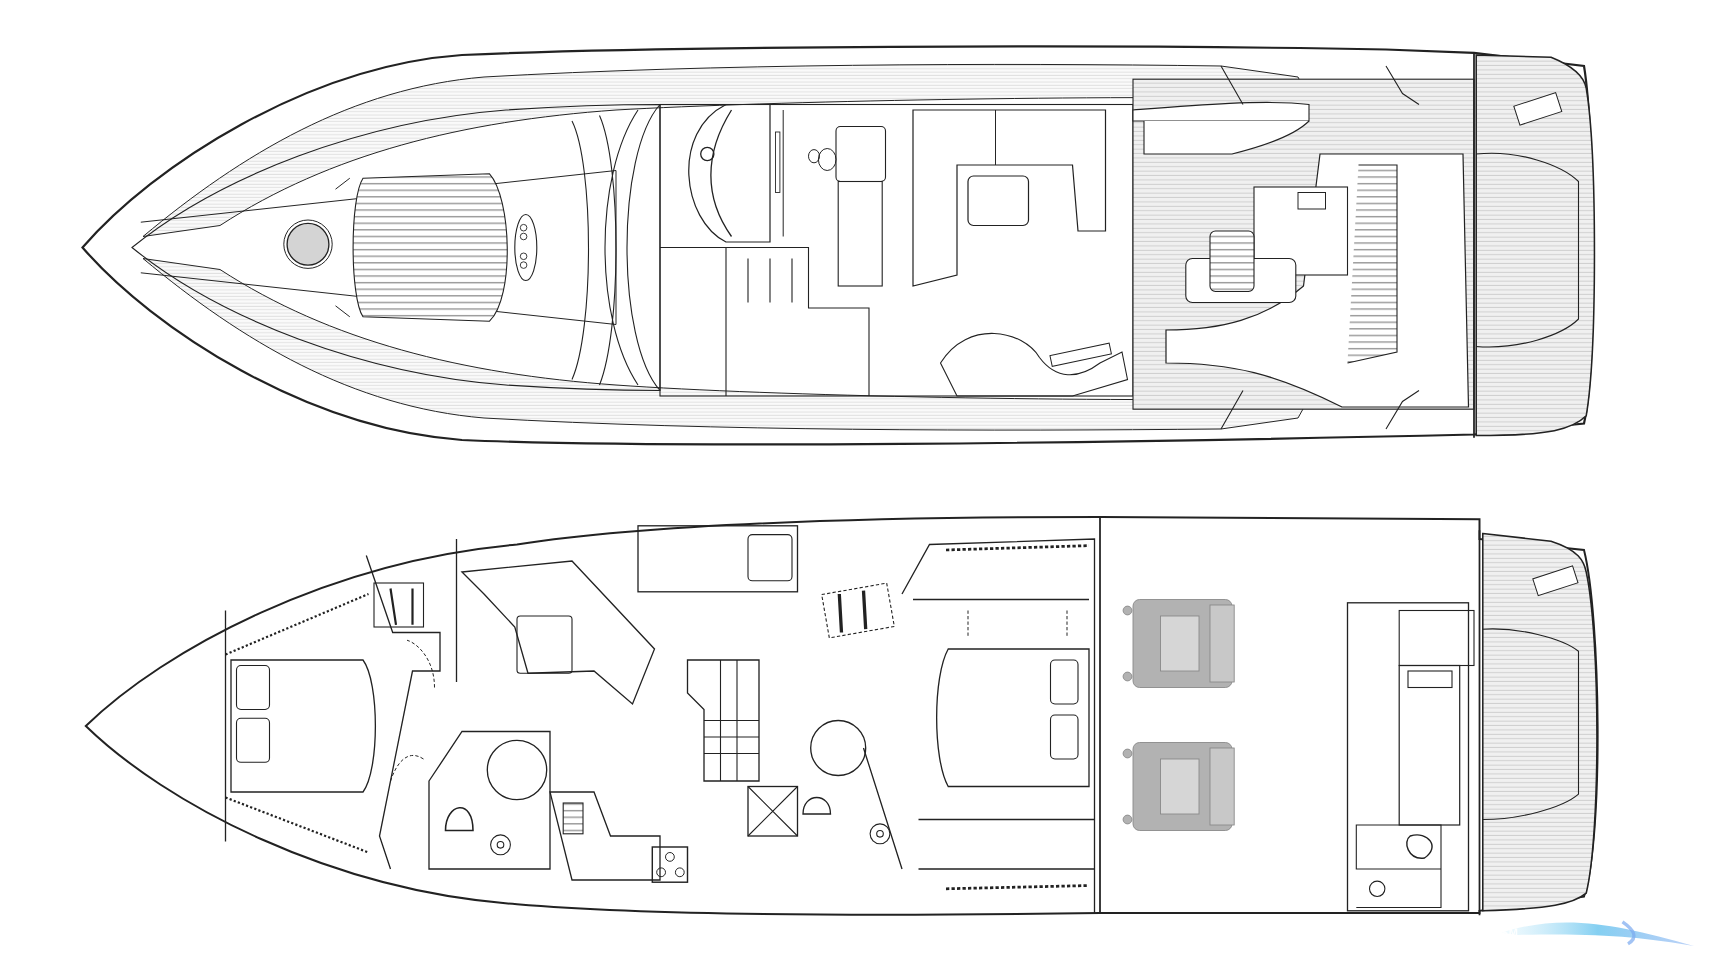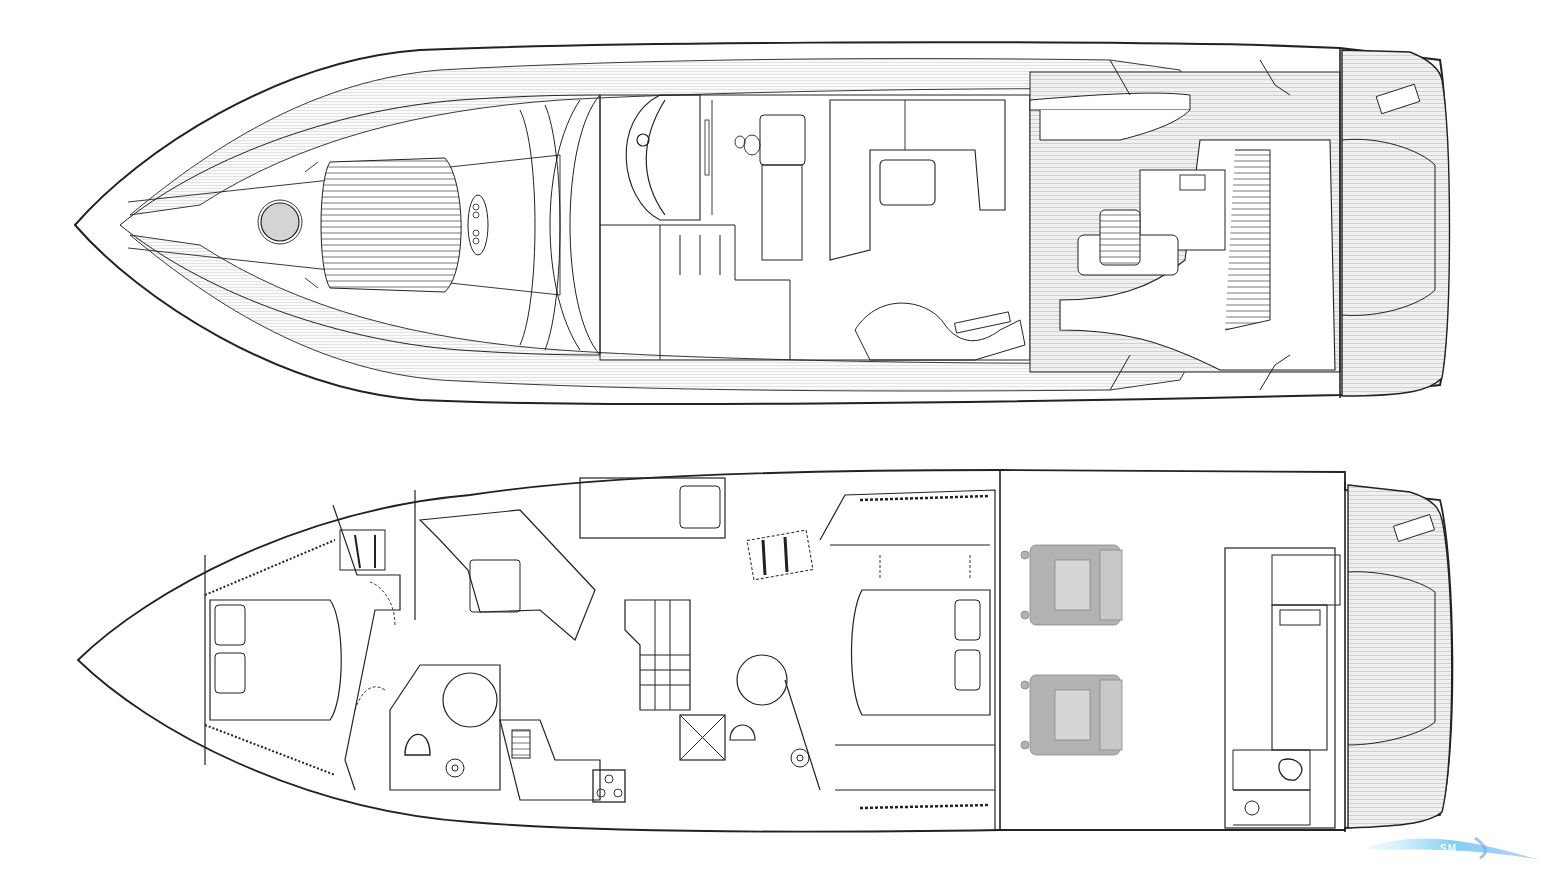--- a/index.html
+++ b/index.html
@@ -1,18 +1,18 @@
 <!DOCTYPE html>
 <html><head>
 <meta charset="utf-8">
 <style>
   html, body { margin: 0; padding: 0; background: #ffffff; }
   body { width: 1560px; height: 878px; overflow: hidden; position: relative; font-family: "Liberation Sans", sans-serif; }
   #stage { position: absolute; left: 0; top: 0; width: 1560px; height: 878px; }
-  .wm-text { position: absolute; left: 1440px; top: 843px; font-size: 10px; font-weight: bold; color: rgba(255,255,255,0.9); letter-spacing: 1px; }
+  .wm-text { position: absolute; left: 1364px; top: 843px; font-size: 10px; font-weight: bold; color: rgba(255,255,255,0.9); letter-spacing: 1px; }
 </style>
 </head>
 <body>
 
 <svg id="stage" width="1560" height="878" viewBox="0 0 1560 878" xmlns="http://www.w3.org/2000/svg">
   <defs>
     <pattern id="teak" width="6" height="4" patternUnits="userSpaceOnUse">
       <rect width="6" height="4" fill="#f0f0f0"></rect>
       <line x1="0" y1="3.5" x2="6" y2="3.5" stroke="#c8c8c8" stroke-width="0.8"></line>
     </pattern>

